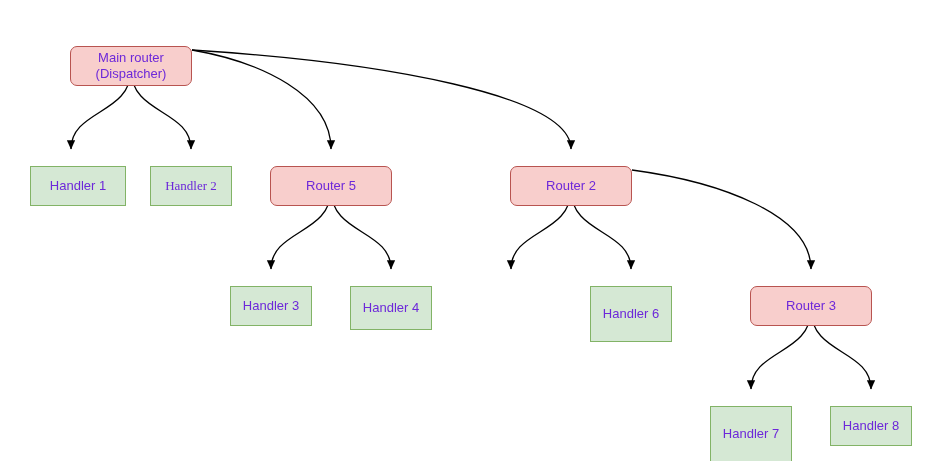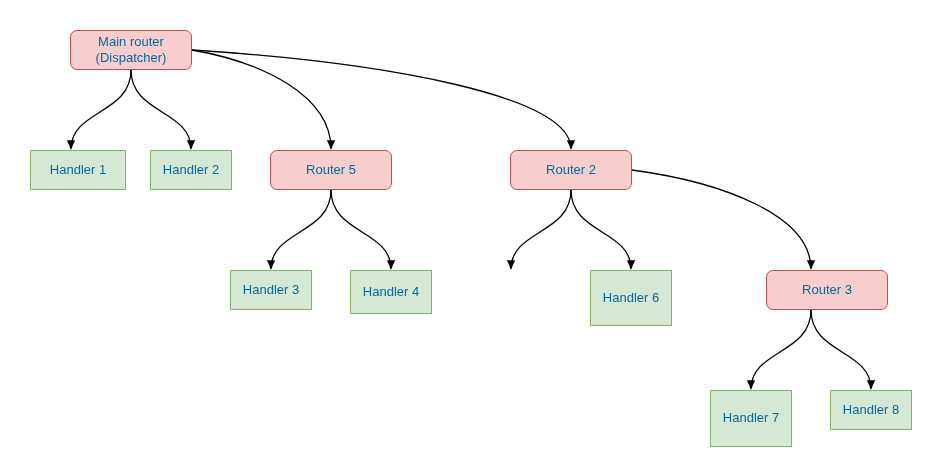--- a/index.html
+++ b/index.html
@@ -24,23 +24,24 @@
   .node {
     position: absolute;
     z-index: 2;
     box-sizing: border-box;
     display: flex;
     align-items: center;
     justify-content: center;
     text-align: center;
     font-size: 13px;
     line-height: 1.25;
-    color: #0369a1;
+    color: #6d28d9;
     white-space: pre-line;
     padding: 14px 4px;
+    margin-top: 16px;
   }
   .node.router {
     background: #f8cecc;
     border: 1.4px solid #b85450;
     border-radius: 7px;
   }
   .node.handler {
     background: #d5e8d4;
     border: 1.4px solid #82b366;
     border-radius: 0;
@@ -69,22 +70,22 @@
       <path d="M 331 190 C 331 234, 391 230, 391 269" class="edge-path" stroke="#000000" marker-end="url(#arrowhead)"></path>
       <path d="M 571 190 C 571 234, 511 230, 511 269" class="edge-path" stroke="#000000" marker-end="url(#arrowhead)"></path>
       <path d="M 571 190 C 571 234, 631 230, 631 269" class="edge-path" stroke="#000000" marker-end="url(#arrowhead)"></path>
       <path d="M 632 170 C 721.5 182, 811 215, 811 269" class="edge-path" stroke="#000000" marker-end="url(#arrowhead)"></path>
       <path d="M 811 310 C 811 354, 751 350, 751 389" class="edge-path" stroke="#000000" marker-end="url(#arrowhead)"></path>
       <path d="M 811 310 C 811 354, 871 350, 871 389" class="edge-path" stroke="#000000" marker-end="url(#arrowhead)"></path>
     </svg>
     <div class="node router" style="left: 70px; top: 30px; width: 122px; height: 40px;">Main router
 (Dispatcher)</div>
     <div class="node handler" style="left: 30px; top: 150px; width: 96px; height: 40px;">Handler 1</div>
-    <div class="node handler" style="left: 150px; top: 150px; width: 82px; height: 40px;">Handler 2</div>
+    <div class="node handler" style="left: 150px; top: 150px; width: 82px; height: 40px; font-family: Liberation Serif, serif;">Handler 2</div>
     <div class="node router" style="left: 270px; top: 150px; width: 122px; height: 40px;">Router 5</div>
     <div class="node router" style="left: 510px; top: 150px; width: 122px; height: 40px;">Router 2</div>
     <div class="node handler" style="left: 230px; top: 270px; width: 82px; height: 40px;">Handler 3</div>
     <div class="node handler" style="left: 350px; top: 270px; width: 82px; height: 44px;">Handler 4</div>
     <div class="node handler" style="left: 590px; top: 270px; width: 82px; height: 56px;">Handler 6</div>
-    <div class="node router" style="left: 766px; top: 270px; width: 122px; height: 40px;">Router 3</div>
+    <div class="node router" style="left: 750px; top: 270px; width: 122px; height: 40px;">Router 3</div>
     <div class="node handler" style="left: 710px; top: 390px; width: 82px; height: 57px;">Handler 7</div>
     <div class="node handler" style="left: 830px; top: 390px; width: 82px; height: 40px;">Handler 8</div>
   </div>
 
 </body></html>

